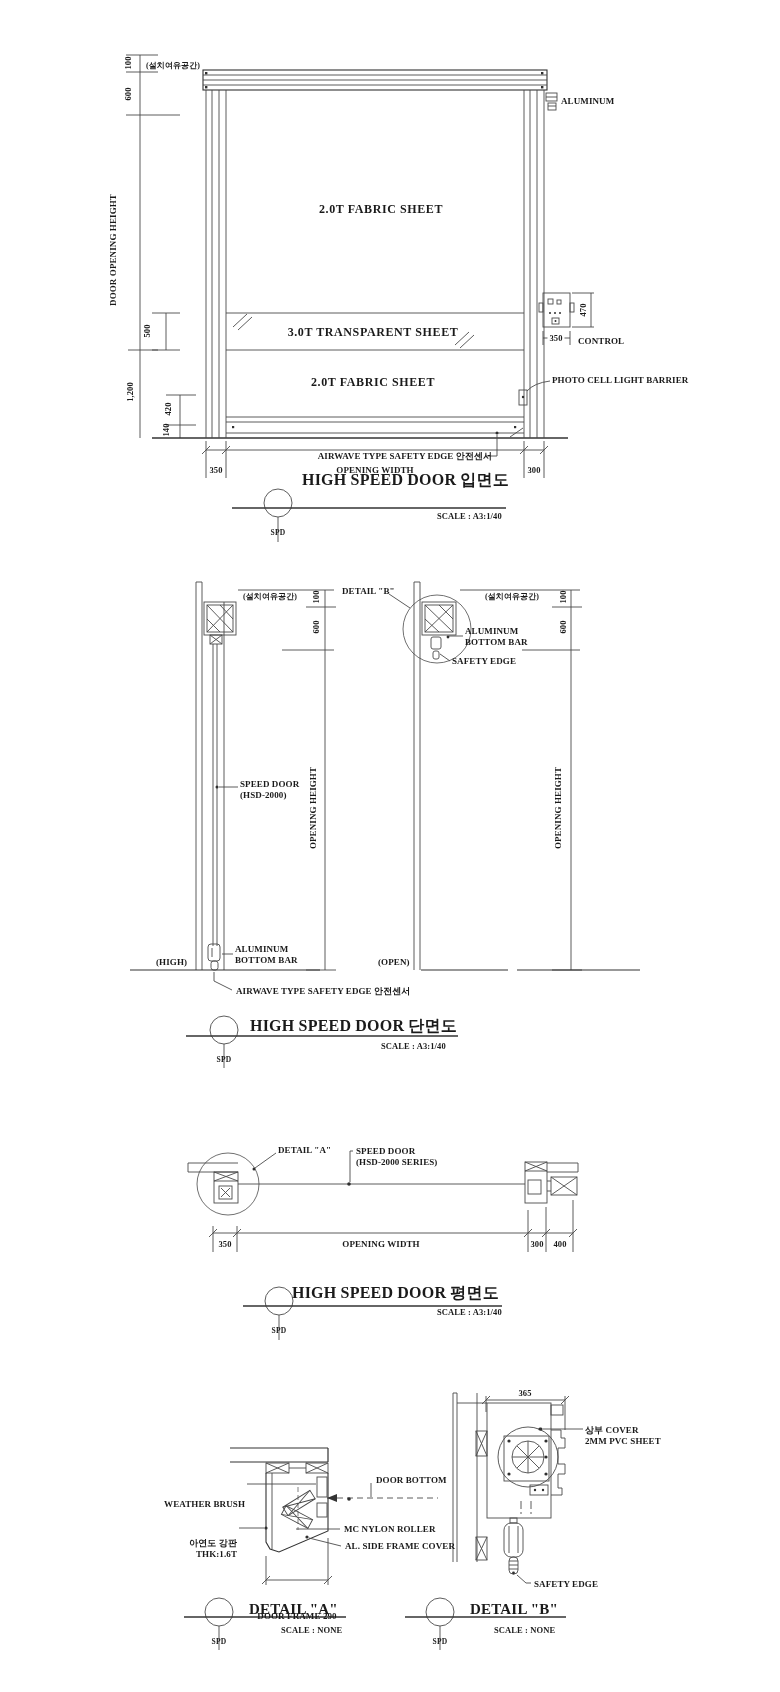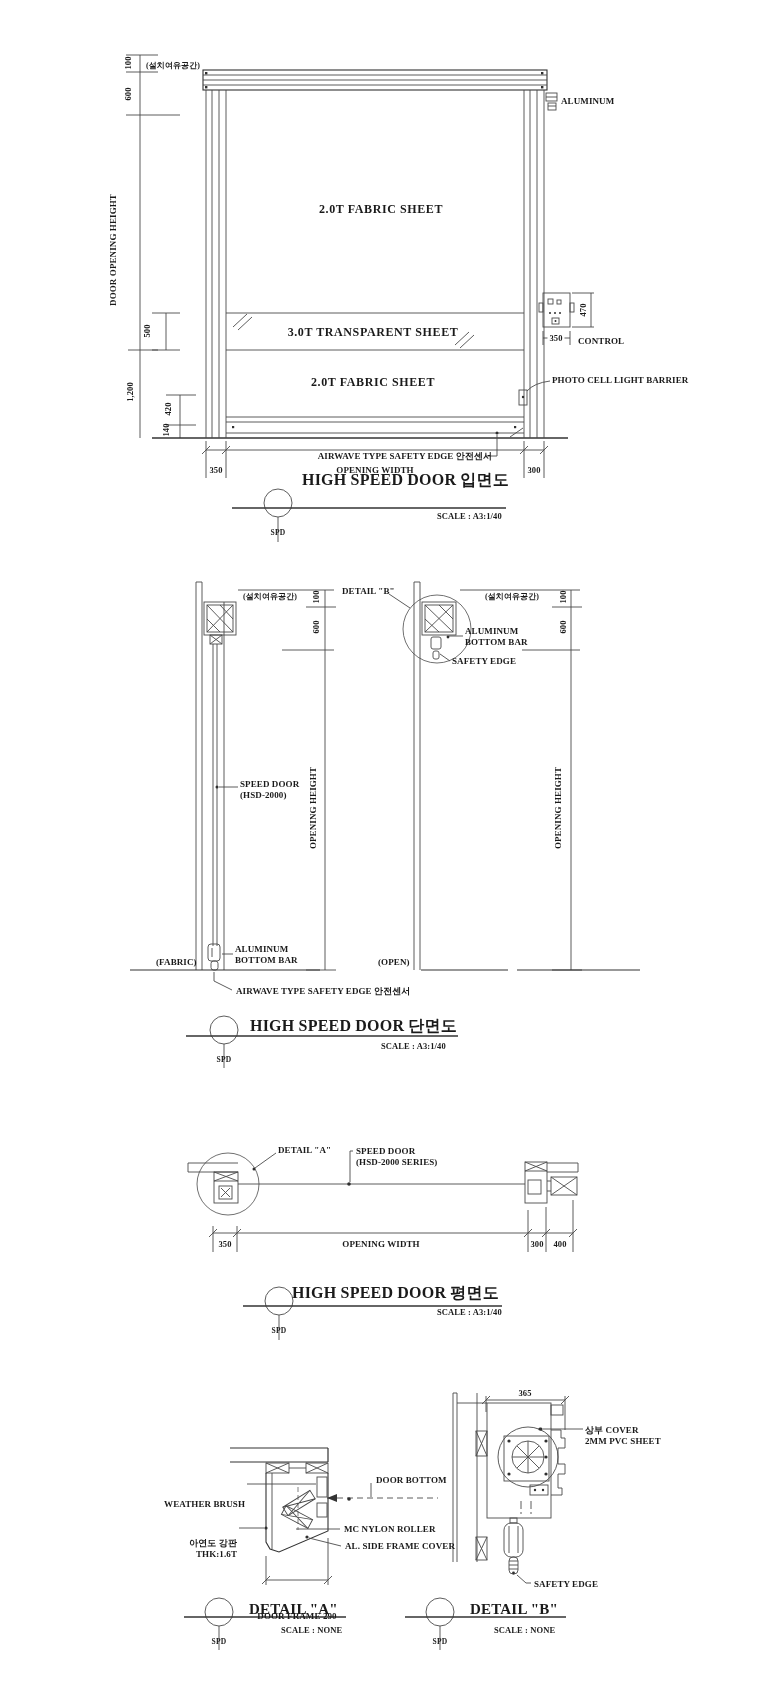--- a/index.html
+++ b/index.html
@@ -274,21 +274,21 @@
 
   <div class="lbl lft" style="left:342px;top:591px;">DETAIL "B"</div>
   <div class="lbl ctr sm" style="left:270px;top:597px;">(설치여유공간)</div>
   <div class="lbl v dim" style="left:316px;top:597px;">100</div>
   <div class="lbl v dim" style="left:316px;top:627px;">600</div>
   <div class="lbl v" style="left:313px;top:808px;">OPENING HEIGHT</div>
   <div class="lbl lft" style="left:240px;top:790px;">SPEED DOOR
 (HSD-2000)</div>
   <div class="lbl lft" style="left:235px;top:955px;">ALUMINUM
 BOTTOM BAR</div>
-  <div class="lbl lft" style="left:156px;top:962px;">(FABRIC)</div>
+  <div class="lbl lft" style="left:156px;top:962px;">(HIGH)</div>
   <div class="lbl lft" style="left:236px;top:991px;">AIRWAVE TYPE SAFETY EDGE 안전센서</div>
   <div class="lbl ctr sm" style="left:512px;top:597px;">(설치여유공간)</div>
   <div class="lbl v dim" style="left:563px;top:597px;">100</div>
   <div class="lbl v dim" style="left:563px;top:627px;">600</div>
   <div class="lbl v" style="left:558px;top:808px;">OPENING HEIGHT</div>
   <div class="lbl lft" style="left:465px;top:637px;">ALUMINUM
 BOTTOM BAR</div>
   <div class="lbl lft" style="left:452px;top:661px;">SAFETY EDGE</div>
   <div class="lbl lft" style="left:378px;top:962px;">(OPEN)</div>
   <div class="lbl ctr bdg" style="left:224px;top:1030px;">SPD</div>

